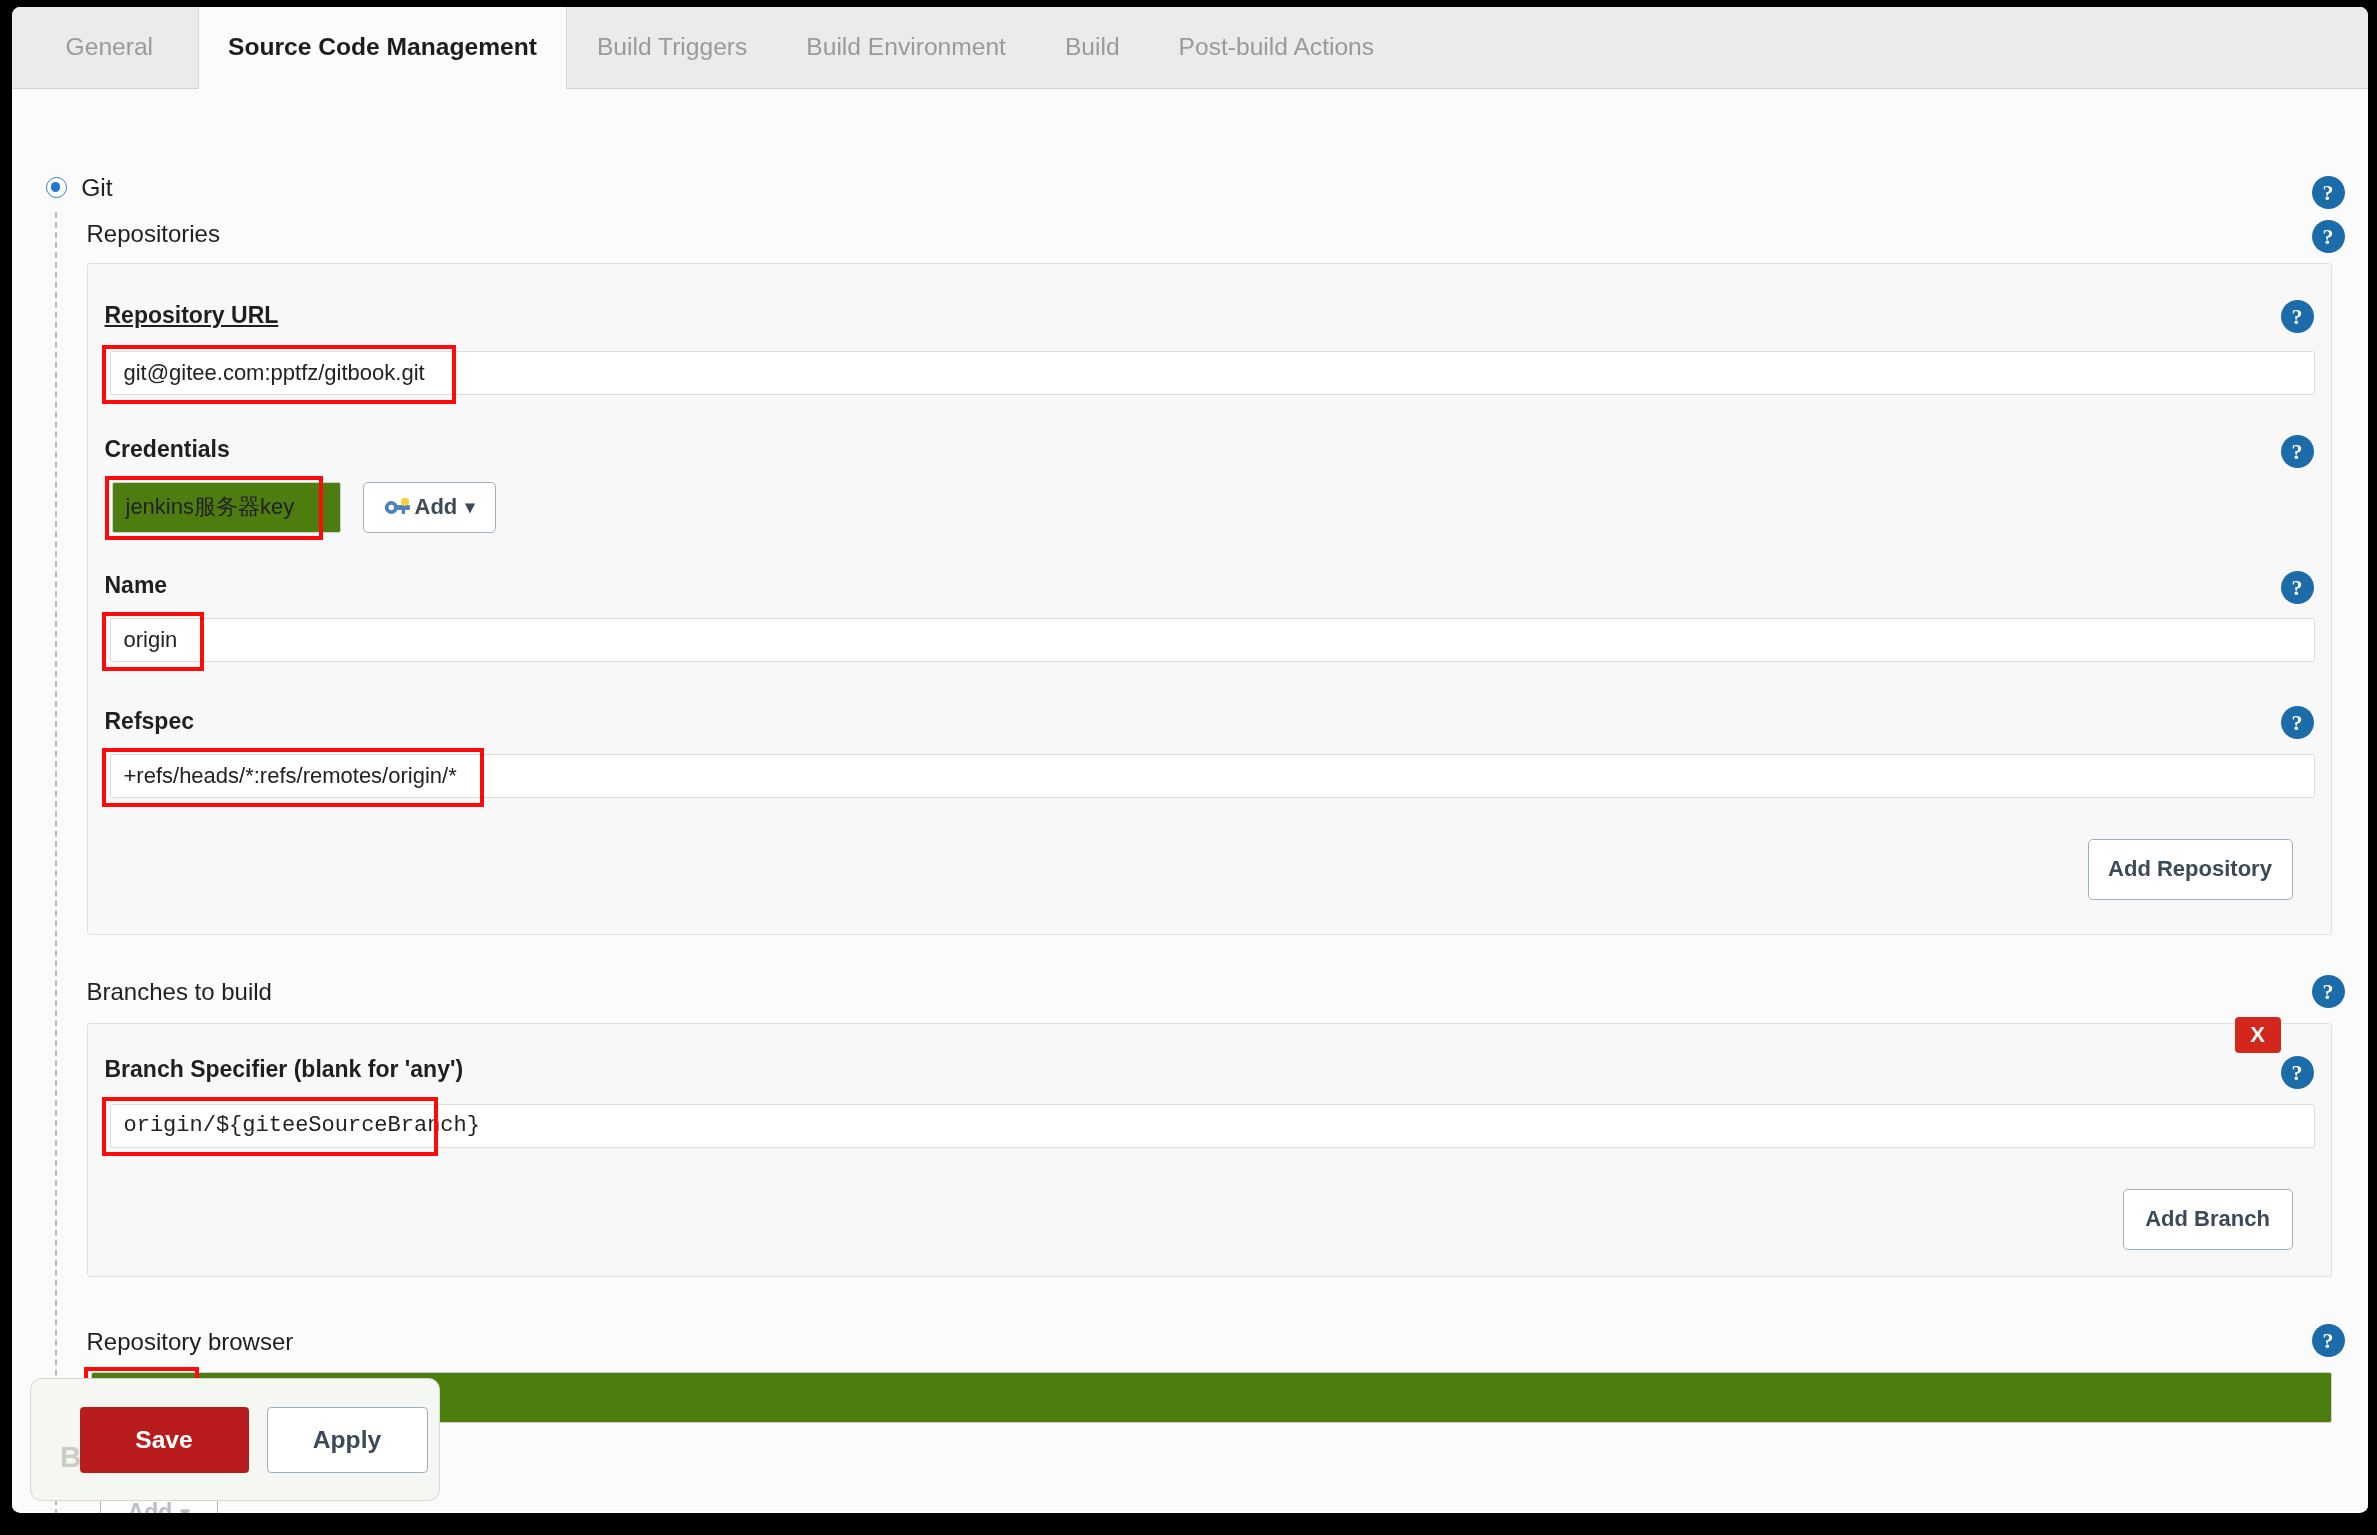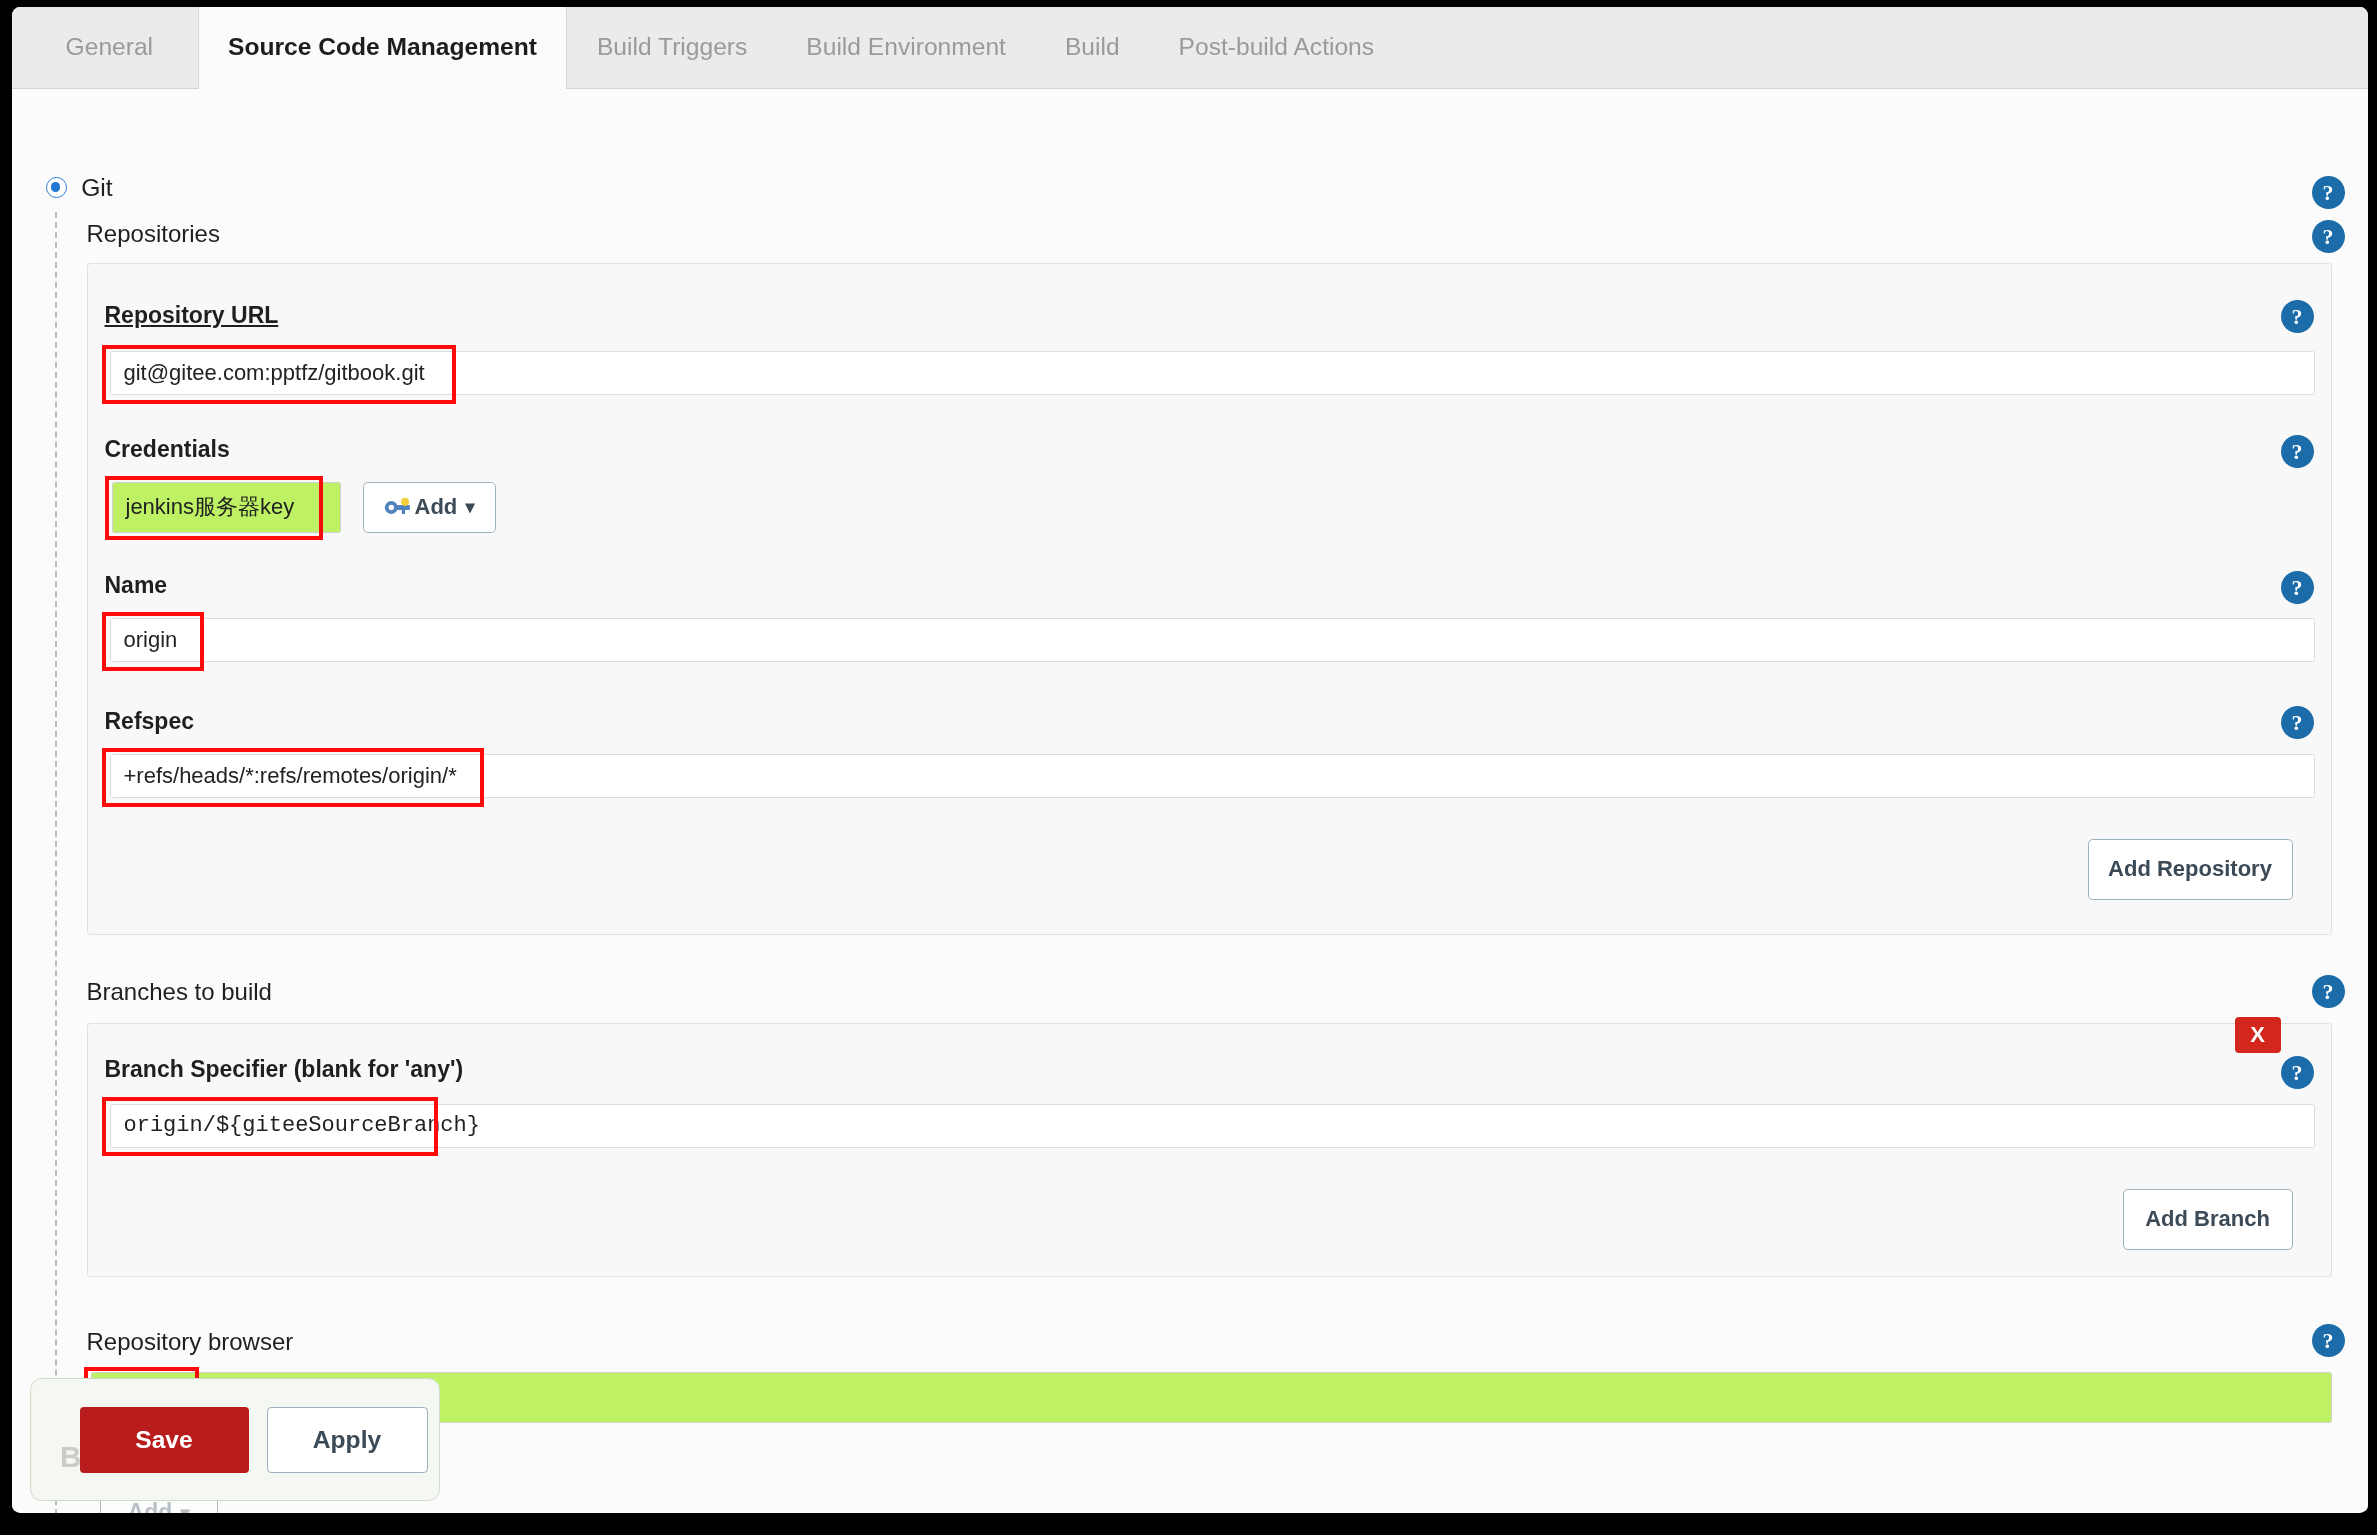--- a/index.html
+++ b/index.html
@@ -152,21 +152,21 @@
     color: #222;
     padding: 0 13px;
     height: 44px;
     line-height: 41px;
     font-family: "Liberation Sans", sans-serif;
     outline: none;
   }
 
   .select-box {
     position: absolute;
-    background: #bef264;
+    background: #4d7c0f;
     border: 1.6px solid #d0d0d0;
     border-radius: 2.5px;
     height: 51px;
     font-size: 22px;
     color: #222;
     padding: 0 13px;
     line-height: 48px;
   }
   .select-caret {
     position: absolute;

